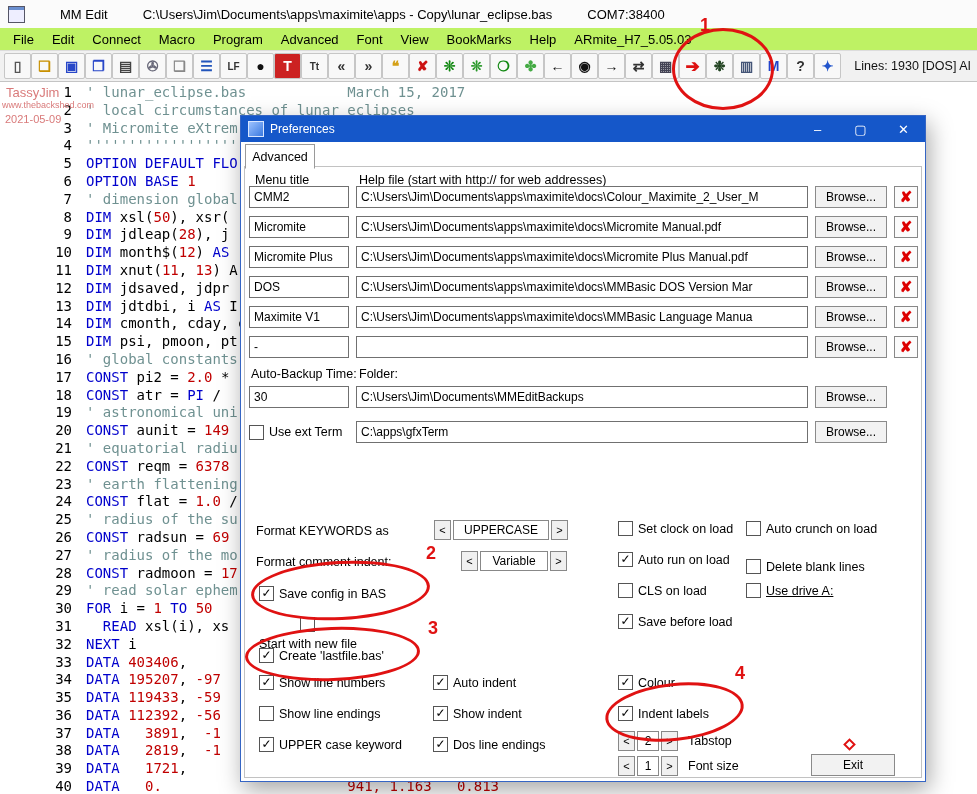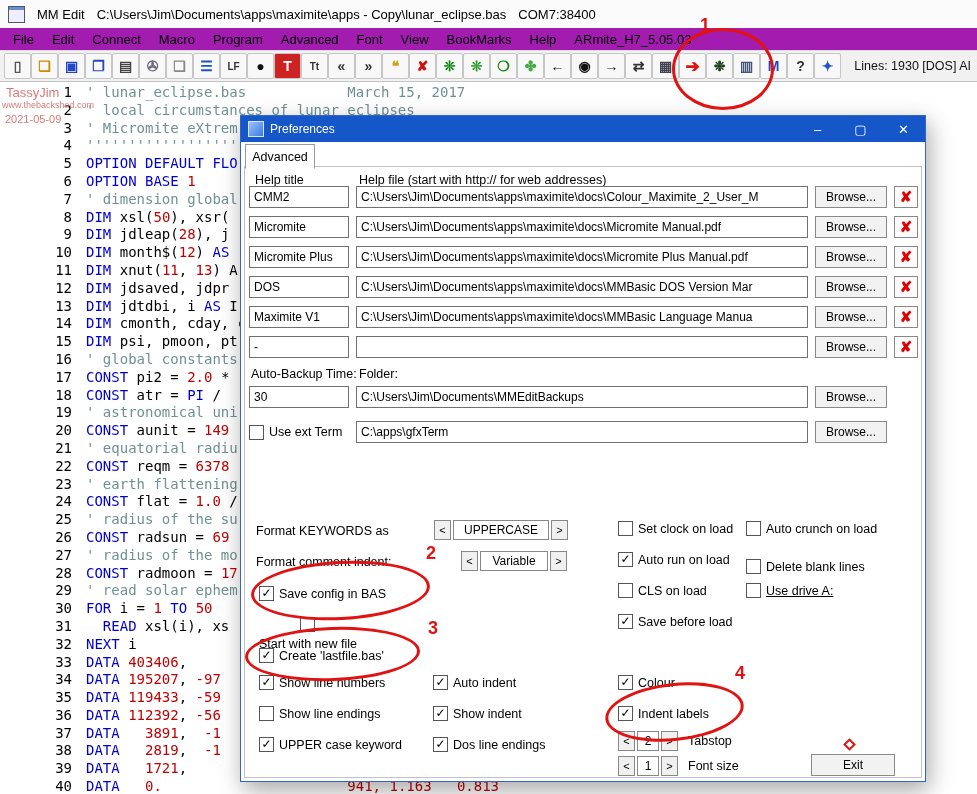--- a/index.html
+++ b/index.html
@@ -1,24 +1,24 @@
 <!DOCTYPE html>
 <html><head>
 <meta charset="utf-8">
 <style>
   html,body{margin:0;padding:0}
   body{width:977px;height:794px;position:relative;overflow:hidden;background:#fff;
        font-family:"Liberation Sans",sans-serif;color:#000}
 
   
-  .titlebar{height:28px;display:flex;align-items:center;gap:12px;padding:0 8px;
+  .titlebar{height:28px;display:flex;align-items:center;gap:35px;padding:0 8px;
             background:#fbfbfb;font-size:13px;white-space:nowrap}
   .app-icon{width:15px;height:15px;border:1px solid #556;background:#eef;flex:none;
             box-shadow:inset 0 3px 0 #6a8fd0}
-  .menubar{height:22px;display:flex;align-items:center;padding:0 4px;background:#a21caf;font-size:13px}
+  .menubar{height:22px;display:flex;align-items:center;padding:0 4px;background:#bef264;font-size:13px}
   .menu-item{padding:0 9px;white-space:nowrap}
   .toolbar{height:32px;background:#f1f1f1;border-top:1px solid #dcdcdc;border-bottom:1px solid #c4c4c4;
            display:flex;align-items:center;padding:0 4px;box-sizing:border-box}
   .ticons{display:flex}
   .tool-btn{width:27px;height:26px;border:1px solid #c6c6c6;background:#f8f8f8;border-radius:2px;
             display:flex;align-items:center;justify-content:center;font-size:14px;box-sizing:border-box;
             font-weight:600;flex:none}
   .status{margin-left:auto;font-size:12.5px;color:#111;white-space:nowrap;padding-right:2px}
 
   
@@ -212,21 +212,21 @@
     <span class="dtext">Preferences</span>
     <span class="dbtns">
       <span class="dbtn">–</span>
       <span class="dbtn">▢</span>
       <span class="dbtn">✕</span>
     </span>
   </div>
   <div class="dbody" id="dbody">
     <div class="panel"></div>
     <div class="tab">Advanced</div>
-    <span class="dlabel l-menu">Help title</span>
+    <span class="dlabel l-menu">Menu title</span>
     <span class="dlabel l-help">Help file  (start with http:// for web addresses)</span>
     <div id="doc-rows">
         <div class="doc-row">
           <div class="tb tb-menu">CMM2</div>
           <div class="tb tb-path">C:\Users\Jim\Documents\apps\maximite\docs\Colour_Maximite_2_User_M</div>
           <div class="btn">Browse...</div>
           <div class="xbtn">✘</div>
         </div>
         <div class="doc-row">
           <div class="tb tb-menu">Micromite</div>

